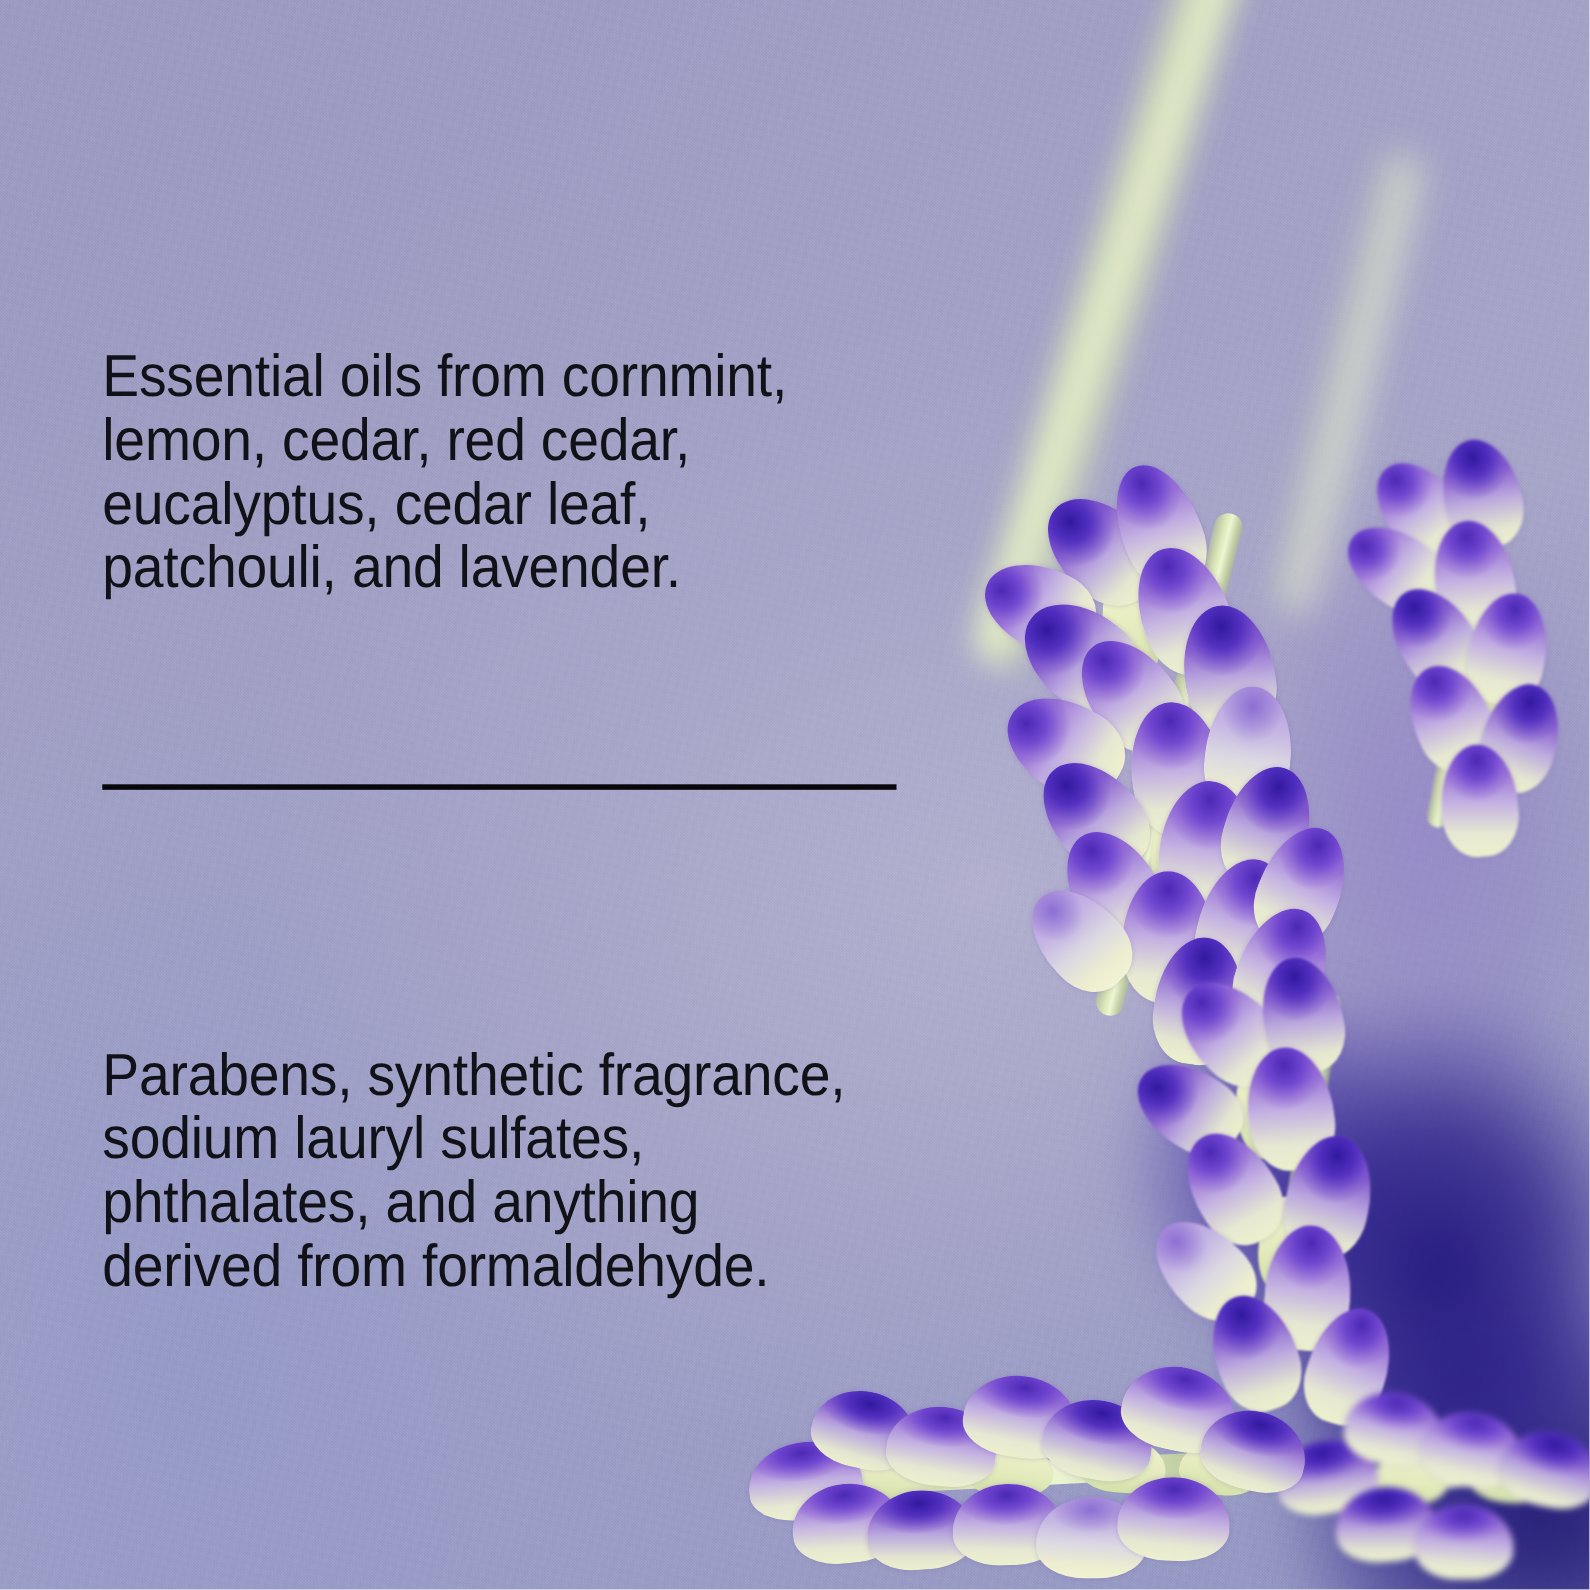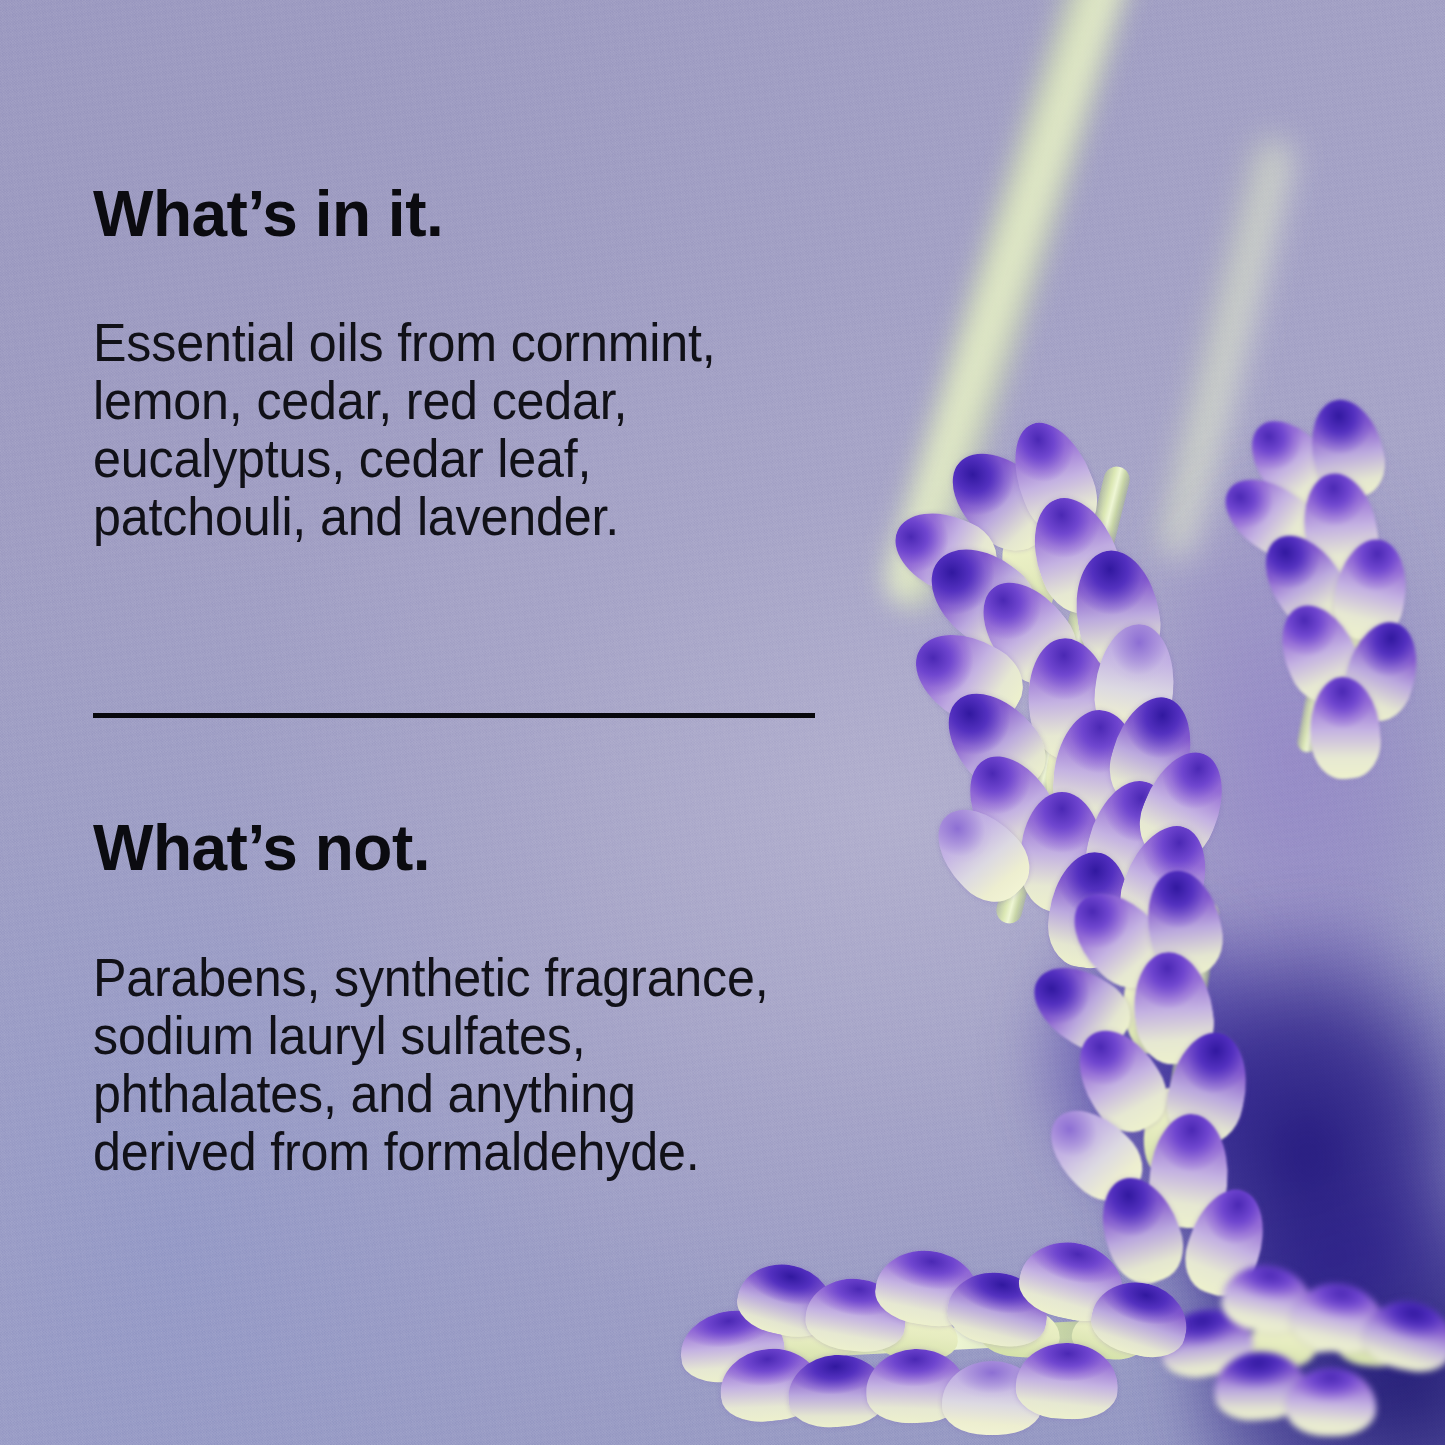--- a/index.html
+++ b/index.html
@@ -303,28 +303,26 @@
       <div class="floret " style="left: 196px; top: 26px; width: 104px; height: 74px; transform: rotate(8deg);"></div>
       <div class="floret " style="left: 186px; top: 124px; width: 100px; height: 74px; transform: rotate(-2deg);"></div>
       <div class="floret deep" style="left: 268px; top: 48px; width: 100px; height: 72px; transform: rotate(10deg);"></div>
       <div class="floret pale" style="left: 262px; top: 136px; width: 100px; height: 74px; transform: rotate(0deg);"></div>
       <div class="floret " style="left: 340px; top: 18px; width: 104px; height: 76px; transform: rotate(12deg);"></div>
       <div class="floret " style="left: 336px; top: 118px; width: 102px; height: 76px; transform: rotate(2deg);"></div>
       <div class="floret deep" style="left: 412px; top: 58px; width: 96px; height: 72px; transform: rotate(14deg);"></div>
     </div>
 
   <div class="content">
-    <h2 class="heading" id="heading-in-it">What’s in it.</h2>
 
     <p class="body-text" id="body-in-it">Essential oils from cornmint,
 lemon, cedar, red cedar,
 eucalyptus, cedar leaf,
 patchouli, and lavender.</p>
 
-    <h2 class="heading" id="heading-not">What’s not.</h2>
 
     <p class="body-text" id="body-not">Parabens, synthetic fragrance,
 sodium lauryl sulfates,
 phthalates, and anything
 derived from formaldehyde.</p>
   </div>
 
   <div class="divider"></div>
 
 </div>

